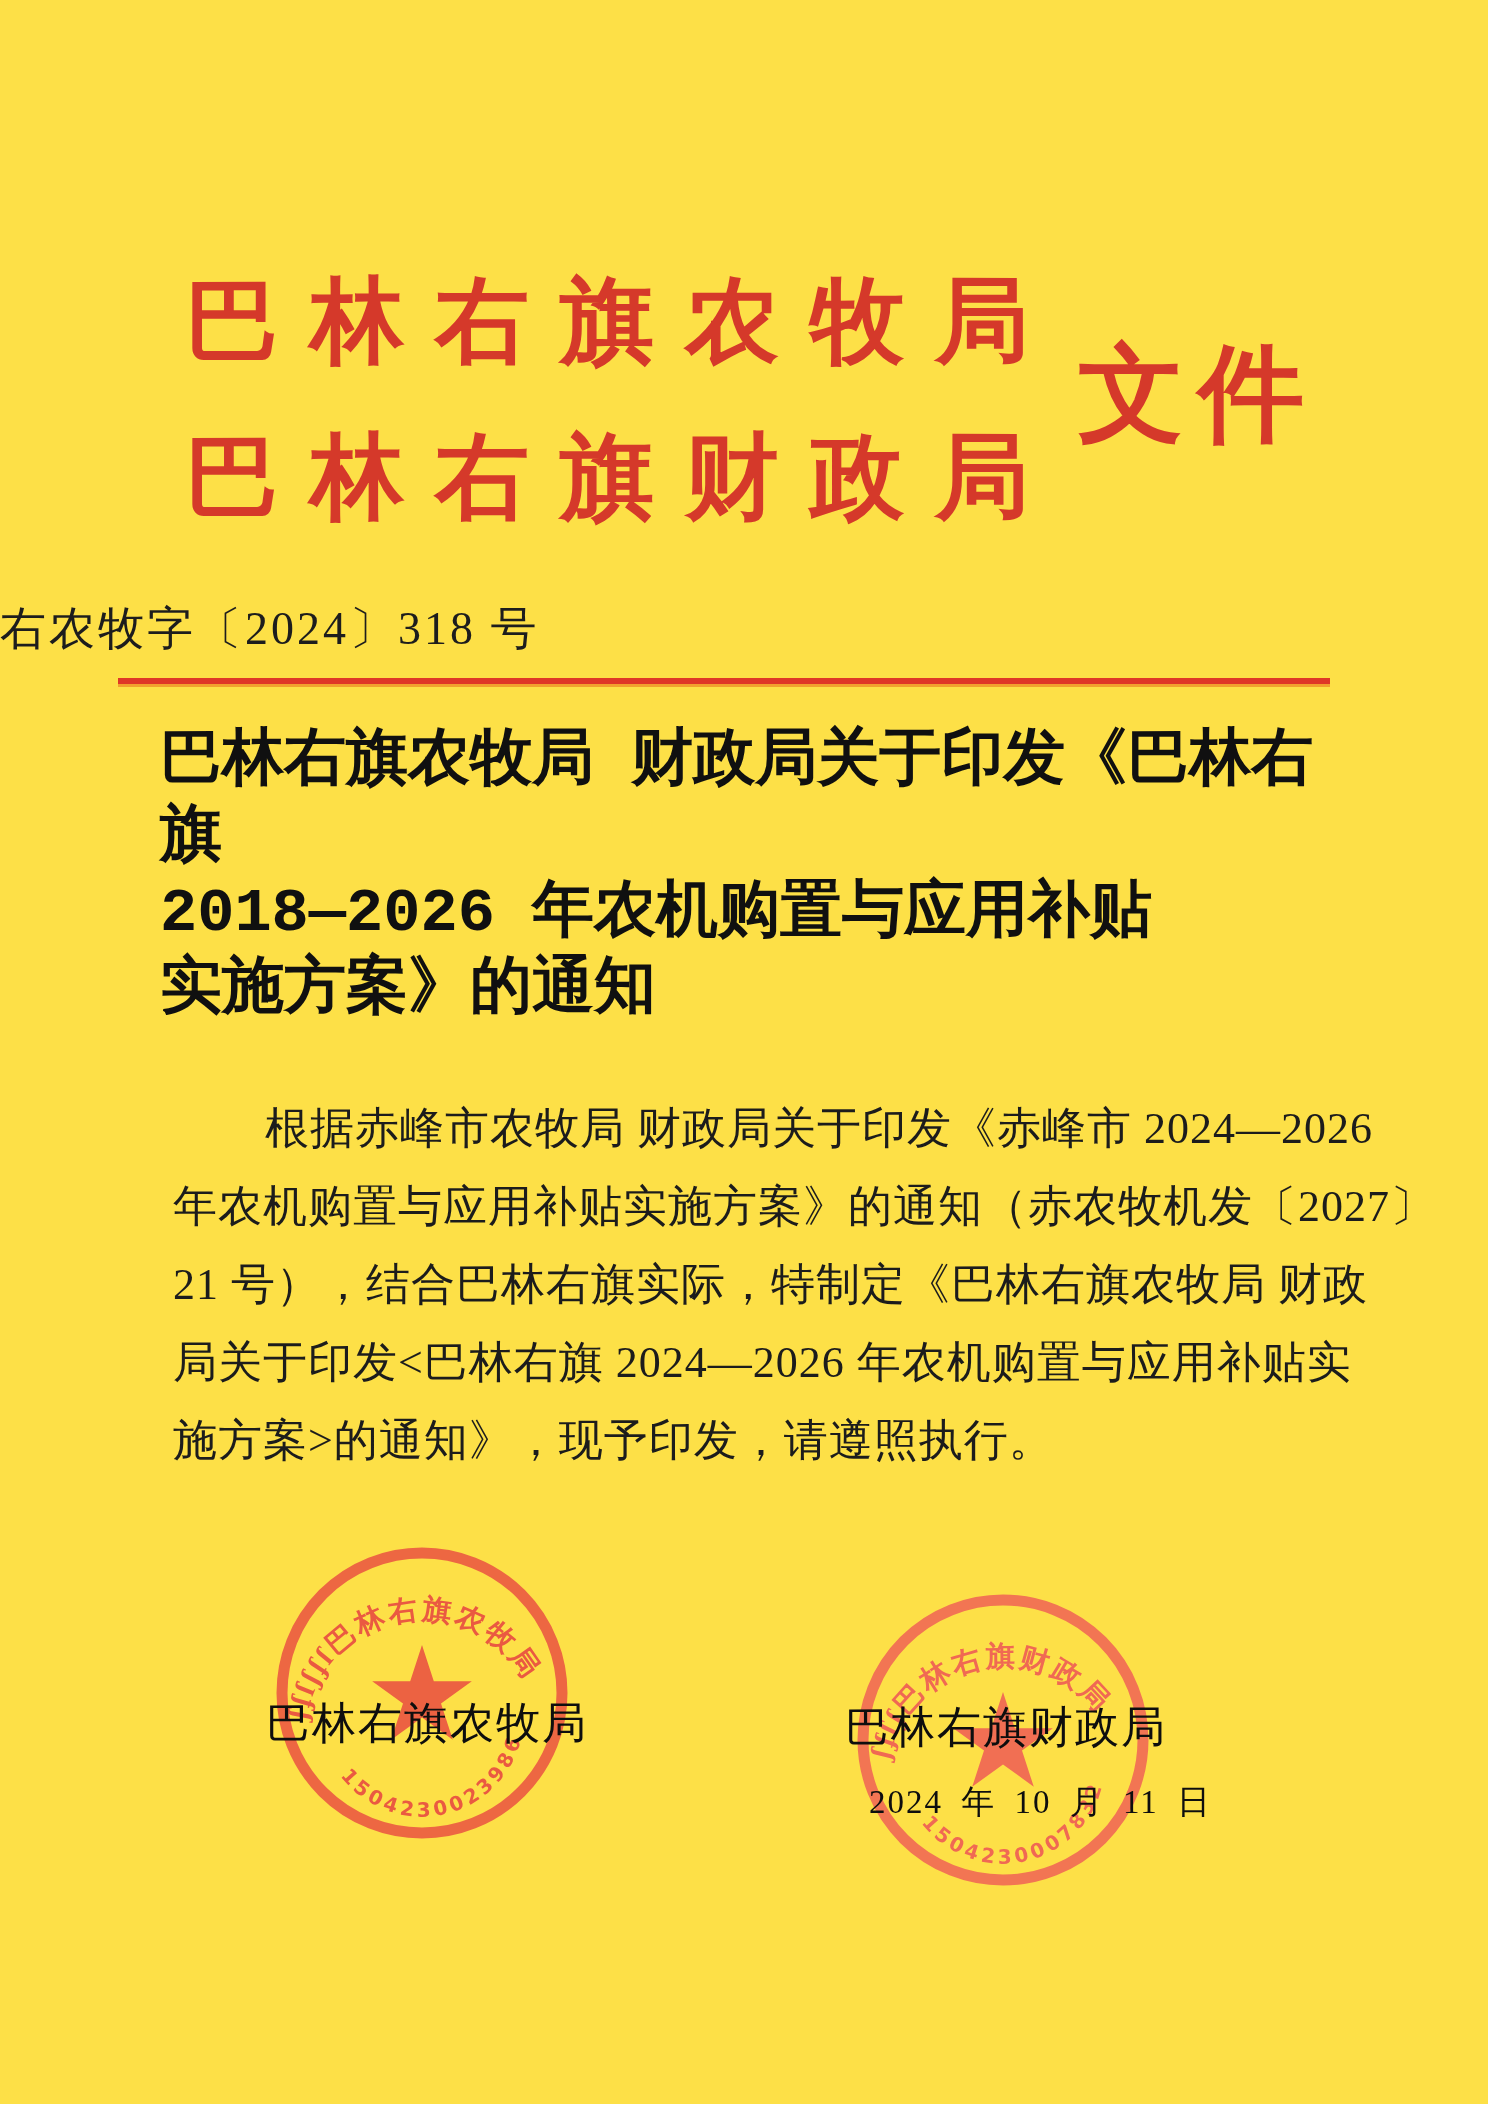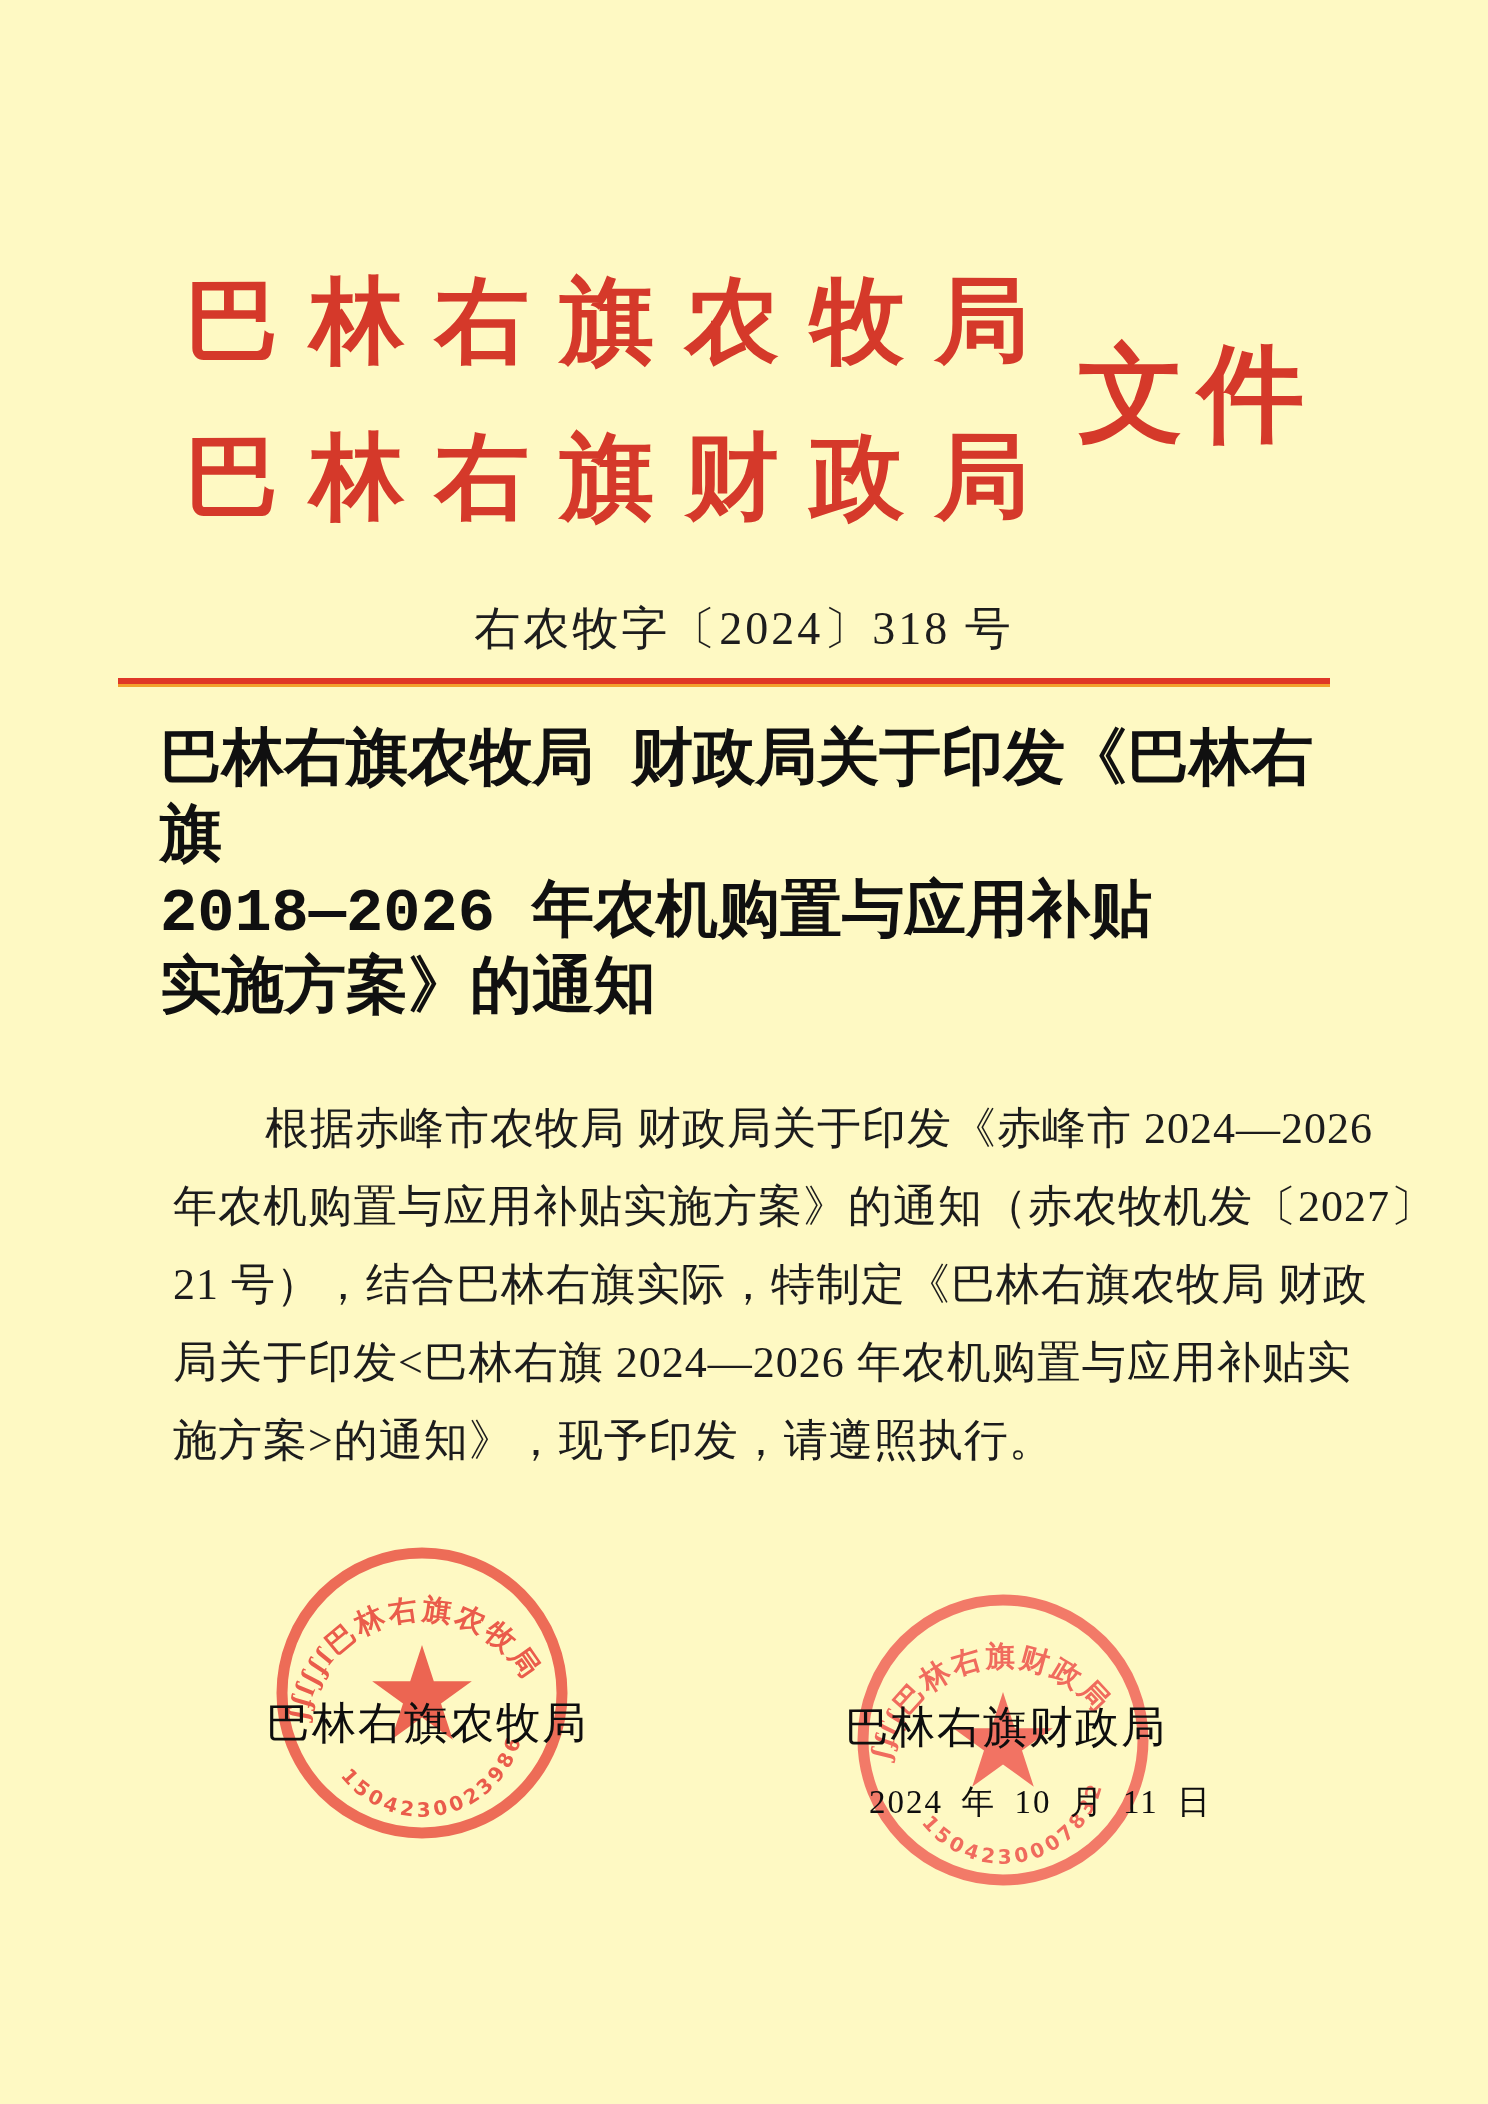--- a/index.html
+++ b/index.html
@@ -1,20 +1,20 @@
 <!DOCTYPE html>
 <html><head>
 <meta charset="utf-8">
 <style>
   html,body{margin:0;padding:0;background:#9a9a9a;}
   .page{
     position:relative;
     width:1488px;height:2104px;
     margin:0 auto;
-    background:#fef9c3;
+    background:#fde047;
     overflow:hidden;
     font-family:"Liberation Serif","DejaVu Serif",serif;
   }
   
   .hline{
     position:absolute;left:185px;
     font-size:94px;line-height:1;font-weight:700;
     letter-spacing:31px;white-space:nowrap;
     color:var(--hdr-red);
     font-family:"Liberation Serif","DejaVu Serif",serif;
@@ -24,21 +24,21 @@
   .wenjian{
     position:absolute;left:1042px;top:342px;
     font-size:106px;line-height:1;font-weight:700;
     letter-spacing:14px;white-space:nowrap;
     color:var(--hdr-red);
     margin-left:36px;
   }
   
   .docnum{
     position:absolute;left:0;top:606px;width:1488px;
-    text-align:center;font-size:46px;line-height:1;
+    text-align:left;font-size:46px;line-height:1;
     color:#1d1d1d;letter-spacing:3px;
   }
   
   .rule{
     position:absolute;left:118px;top:678px;width:1212px;height:6px;
     background:var(--rule-red);
     border-bottom:3px solid var(--rule-orange);
   }
   
   .title{

